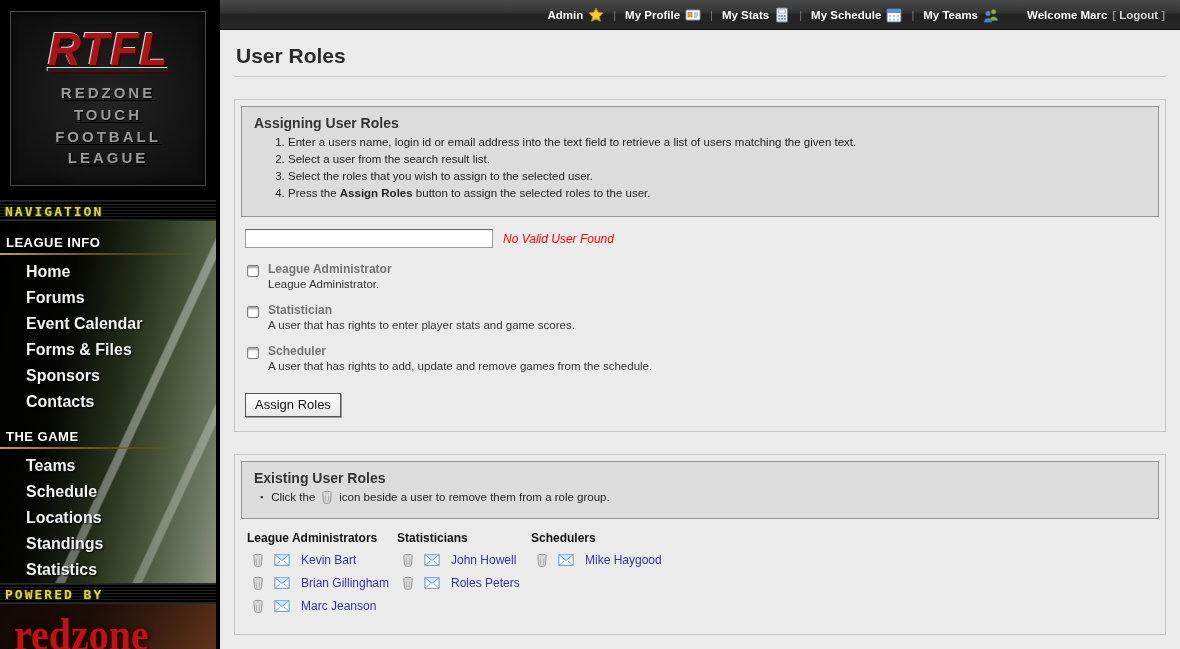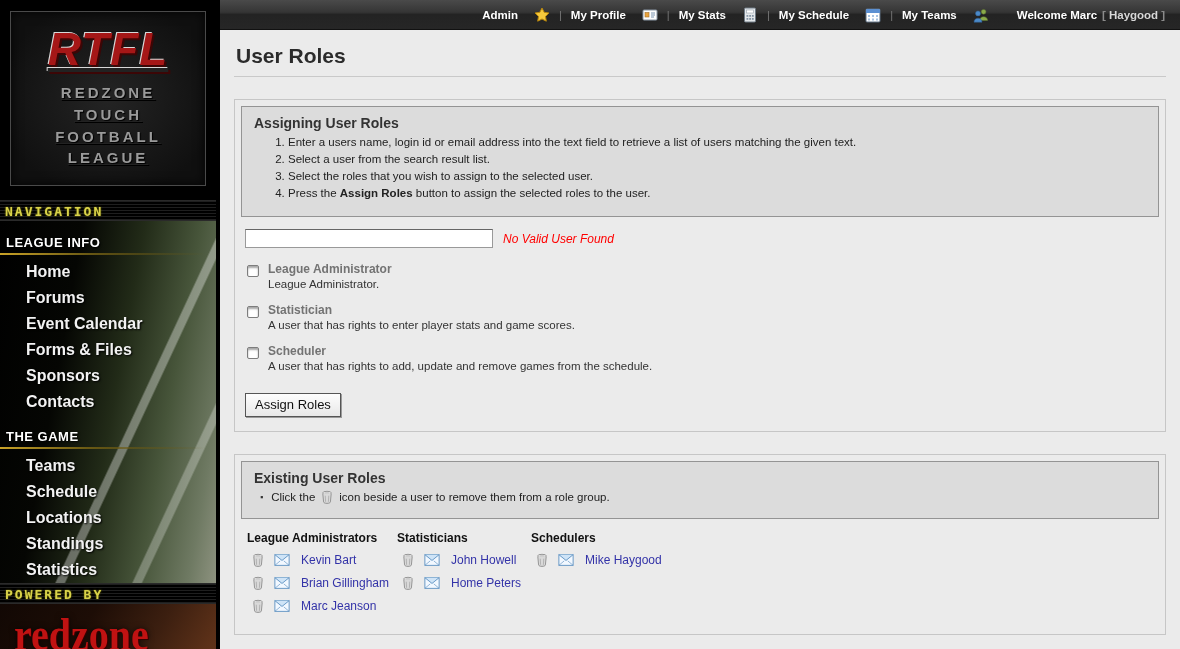--- a/index.html
+++ b/index.html
@@ -40,21 +40,21 @@
              transform:scaleY(1.15); transform-origin:top left; }
   .rz-sub { color:#e4e4e4; font-size:13px; font-weight:bold; letter-spacing:5px; margin-top:4px;
             text-shadow:1px 1px 2px #000; }
 
   
   .main { flex:1; height:649px; background:#ebebeb; display:flex; flex-direction:column; overflow:hidden; }
   .topbar { height:30px; flex-shrink:0; display:flex; align-items:center; justify-content:flex-end;
             padding-right:12px; background:linear-gradient(to bottom,#4a4a4a 0%,#353535 42%,#232323 50%,#262626 100%);
             border-bottom:1px solid #111; }
   .topbar-menu { display:flex; align-items:center; }
-  .menu-item { display:inline-flex; align-items:center; gap:16px; color:#fff; font-weight:bold; font-size:11.5px;
+  .menu-item { display:inline-flex; align-items:center; gap:5px; color:#fff; font-weight:bold; font-size:11.5px;
                cursor:pointer; padding:0 2px; }
   .menu-icon { width:16px; height:16px; display:inline-block; }
   .menu-icon svg { width:16px; height:16px; display:block; }
   .sep { color:#777; margin:0 7px; font-size:11px; }
   .topbar-right { display:flex; align-items:center; margin-left:26px; font-size:11.5px; }
   .welcome { color:#fff; font-weight:bold; margin-right:2px; }
   .bracket { color:#8a8a8a; font-weight:bold; margin:0 3px; }
   .logout { color:#d8d8d8; font-weight:bold; cursor:pointer; text-decoration:none; }
 
   .content { padding:8px 14px 0 14px; overflow:hidden; }
@@ -214,21 +214,21 @@
               <path d="M6.6 13.5c0-2.4 1.8-3.8 4-3.8s4 1.4 4 3.8z" fill="#8bab4a" stroke="#5c7230" stroke-width=".5"></path>
               <circle cx="5" cy="6.4" r="2.5" fill="#4b89c8" stroke="#2f5e93" stroke-width=".5"></circle>
               <path d="M1 15.2c0-2.5 1.8-4 4-4s4 1.5 4 4z" fill="#4b89c8" stroke="#2f5e93" stroke-width=".5"></path>
             </svg>
           </span>
   </span>
       </div>
     <div class="topbar-right">
       <span class="welcome">Welcome Marc</span>
       <span class="bracket">[</span>
-      <a class="logout">Haygood</a>
+      <a class="logout">Logout</a>
       <span class="bracket">]</span>
     </div>
   </div>
 
   <div class="content">
     <div class="page-title">User Roles</div>
 
     <div class="container">
       <div class="graybox">
         <div class="box-title">Assigning User Roles</div>
@@ -385,21 +385,21 @@
                     <ellipse cx="8" cy="3.4" rx="3" ry="1" fill="#c9c9c9"></ellipse>
                   </svg>
                 </span>
     <span class="icon mail">
                   <svg viewBox="0 0 18 14">
                     <rect x="1" y="1" width="16" height="12" fill="#f2f8ff" stroke="#5a8fc0"></rect>
                     <path d="M1 1l8 6.5L17 1" fill="#cfe4f7" stroke="#5a8fc0"></path>
                     <path d="M1 13l6-5M17 13l-6-5" fill="none" stroke="#5a8fc0" stroke-width=".7"></path>
                   </svg>
                 </span>
-    <a class="user-link">Home Peters</a>
+    <a class="user-link">Roles Peters</a>
   </div>
             </div>
   </div>
           <div class="group-col">
     <div class="group-title">Schedulers</div>
     <div class="group-users">
               <div class="user-row">
     <span class="icon bin">
                   <svg viewBox="0 0 16 16">
                     <ellipse cx="8" cy="3.4" rx="5" ry="1.9" fill="#ececec" stroke="#8a8a8a"></ellipse>

